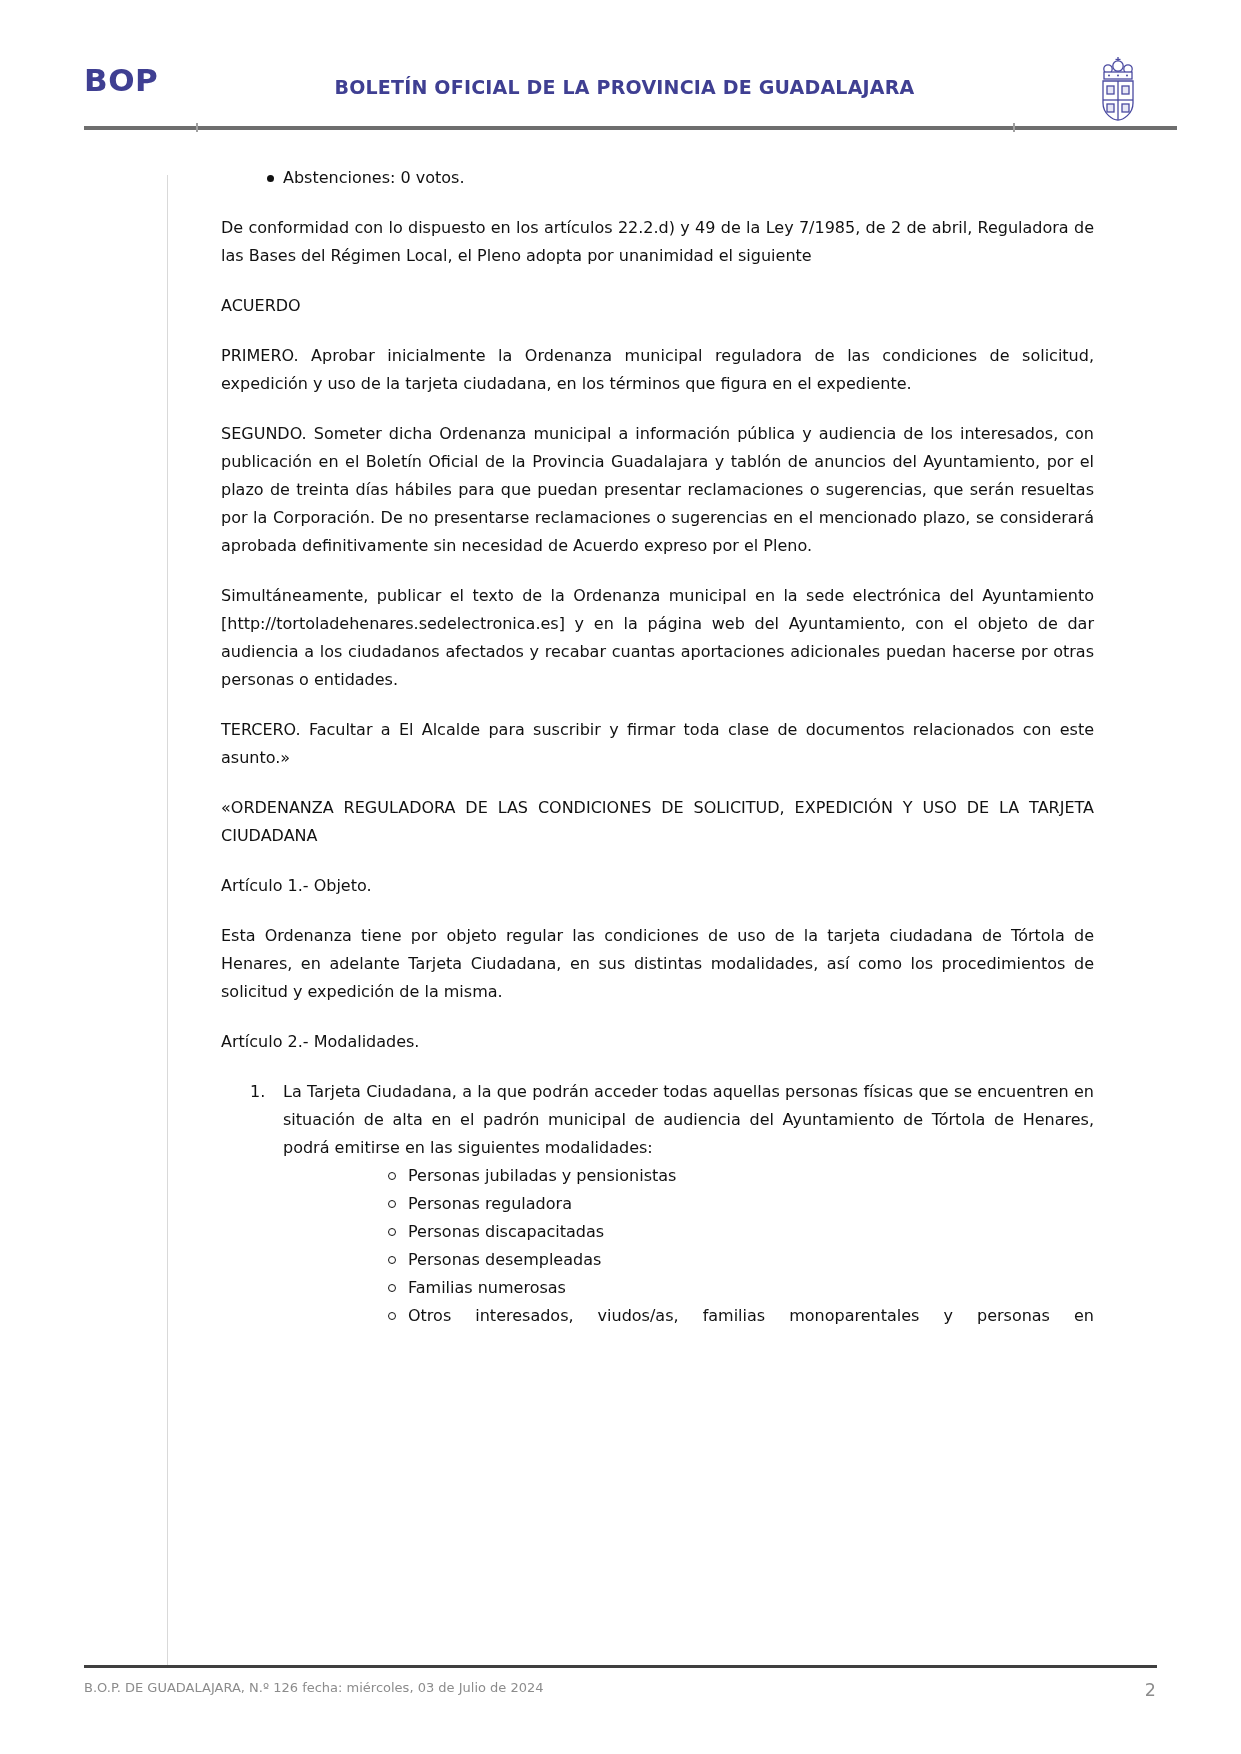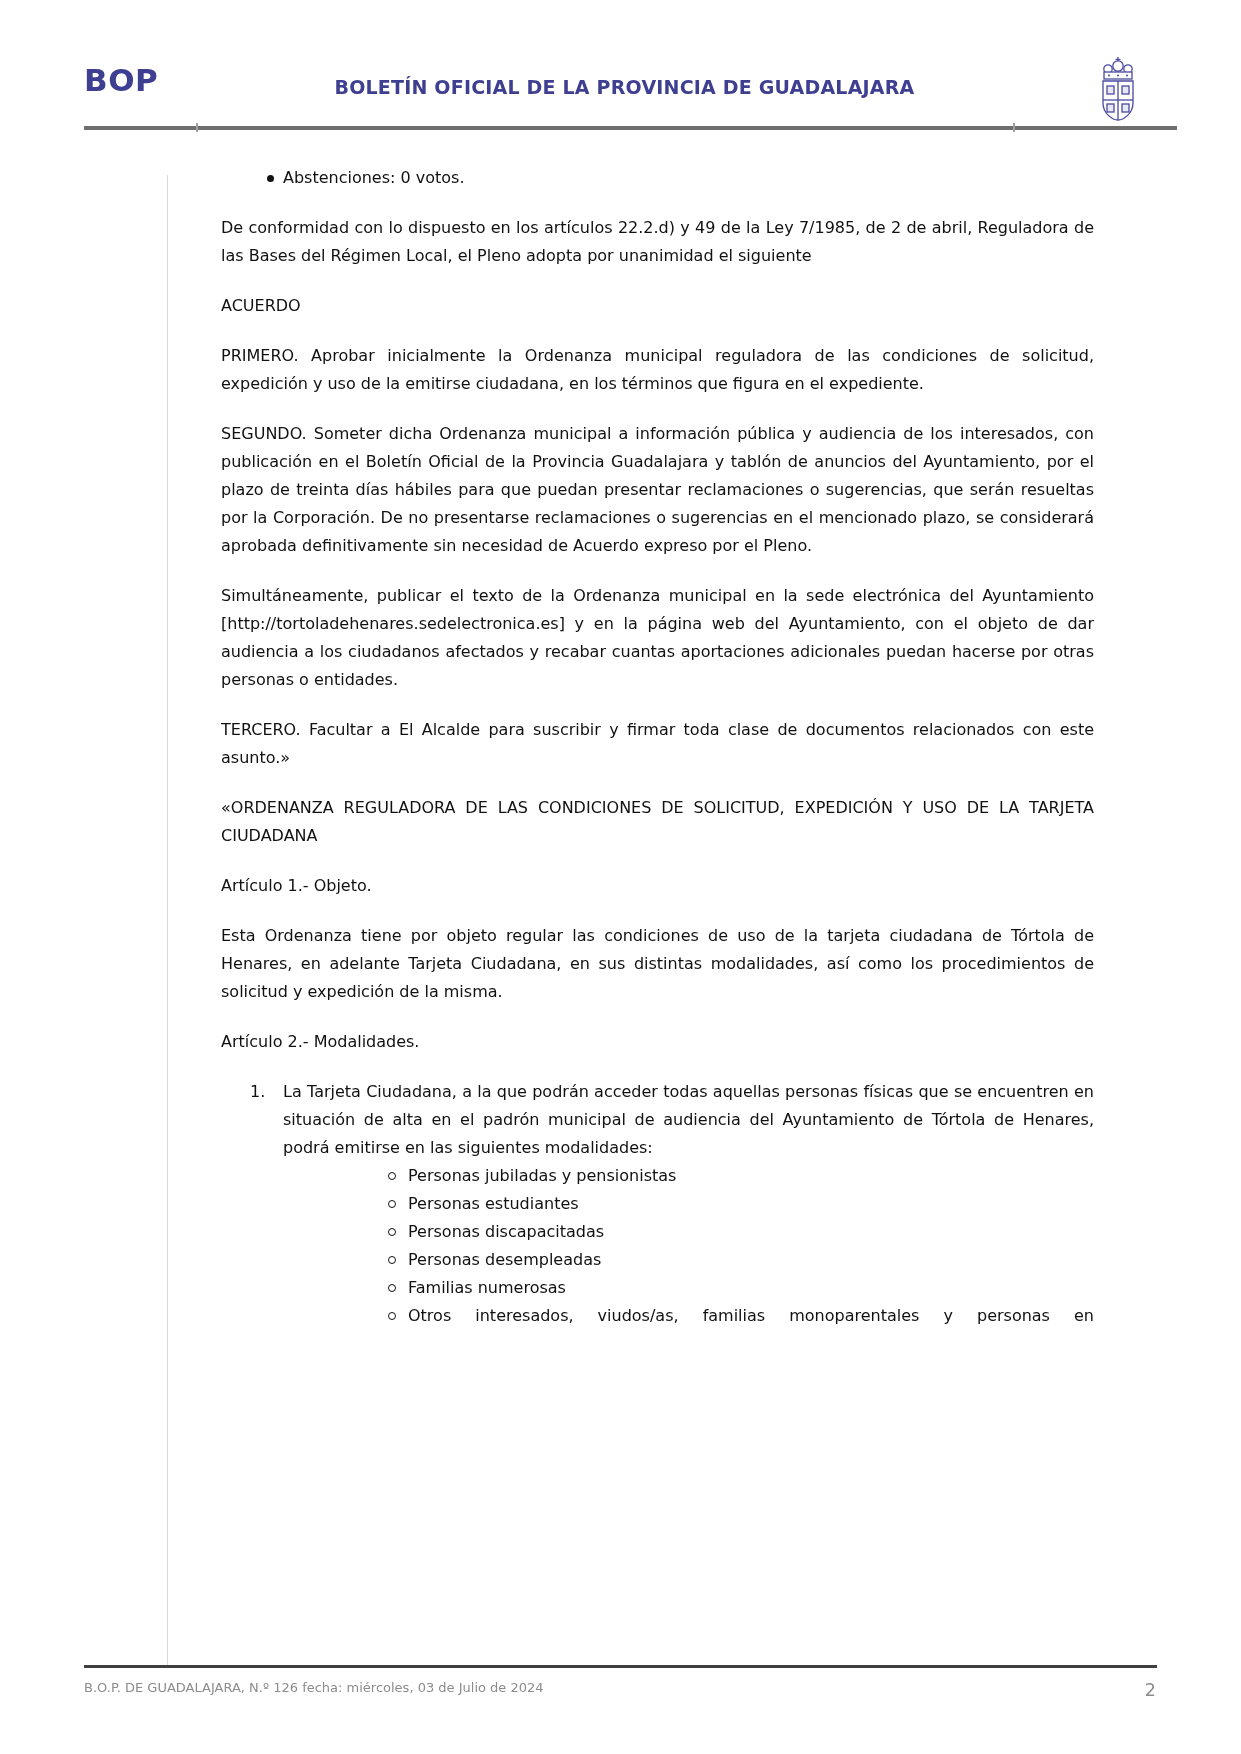--- a/index.html
+++ b/index.html
@@ -122,21 +122,21 @@
 
     <div class="top-bullet">
       <span class="bullet-dot"></span>
       <span>Abstenciones: 0 votos.</span>
     </div>
 
     <p class="just">De conformidad con lo dispuesto en los artículos 22.2.d) y 49 de la Ley 7/1985, de 2 de abril, Reguladora de las Bases del Régimen Local, el Pleno adopta por unanimidad el siguiente</p>
 
     <p>ACUERDO</p>
 
-    <p class="just">PRIMERO. Aprobar inicialmente la Ordenanza municipal reguladora de las condiciones de solicitud, expedición y uso de la emitirse ciudadana, en los términos que figura en el expediente.</p>
+    <p class="just">PRIMERO. Aprobar inicialmente la Ordenanza municipal reguladora de las condiciones de solicitud, expedición y uso de la tarjeta ciudadana, en los términos que figura en el expediente.</p>
 
     <p class="just">SEGUNDO. Someter dicha Ordenanza municipal a información pública y audiencia de los interesados, con publicación en el Boletín Oficial de la Provincia Guadalajara y tablón de anuncios del Ayuntamiento, por el plazo de treinta días hábiles para que puedan presentar reclamaciones o sugerencias, que serán resueltas por la Corporación. De no presentarse reclamaciones o sugerencias en el mencionado plazo, se considerará aprobada definitivamente sin necesidad de Acuerdo expreso por el Pleno.</p>
 
     <p class="just">Simultáneamente, publicar el texto de la Ordenanza municipal en la sede electrónica del Ayuntamiento [http://tortoladehenares.sedelectronica.es] y en la página web del Ayuntamiento, con el objeto de dar audiencia a los ciudadanos afectados y recabar cuantas aportaciones adicionales puedan hacerse por otras personas o entidades.</p>
 
     <p class="just">TERCERO. Facultar a El Alcalde para suscribir y firmar toda clase de documentos relacionados con este asunto.»</p>
 
     <p class="just">«ORDENANZA REGULADORA DE LAS CONDICIONES DE SOLICITUD, EXPEDICIÓN Y USO DE LA TARJETA CIUDADANA</p>
 
     <p>Artículo 1.- Objeto.</p>
@@ -148,21 +148,21 @@
     <div class="num-item">
       <span class="num-label">1.</span>
       <div class="just">La Tarjeta Ciudadana, a la que podrán acceder todas aquellas personas físicas que se encuentren en situación de alta en el padrón municipal de audiencia del Ayuntamiento de Tórtola de Henares, podrá emitirse en las siguientes modalidades:</div>
       <ul class="sub-list">
         <li>
           <span class="sub-circle"></span>
           <span>Personas jubiladas y pensionistas</span>
         </li>
         <li>
           <span class="sub-circle"></span>
-          <span>Personas estudiantes</span>
+          <span>Personas reguladora</span>
         </li>
         <li>
           <span class="sub-circle"></span>
           <span>Personas discapacitadas</span>
         </li>
         <li>
           <span class="sub-circle"></span>
           <span>Personas desempleadas</span>
         </li>
         <li>

